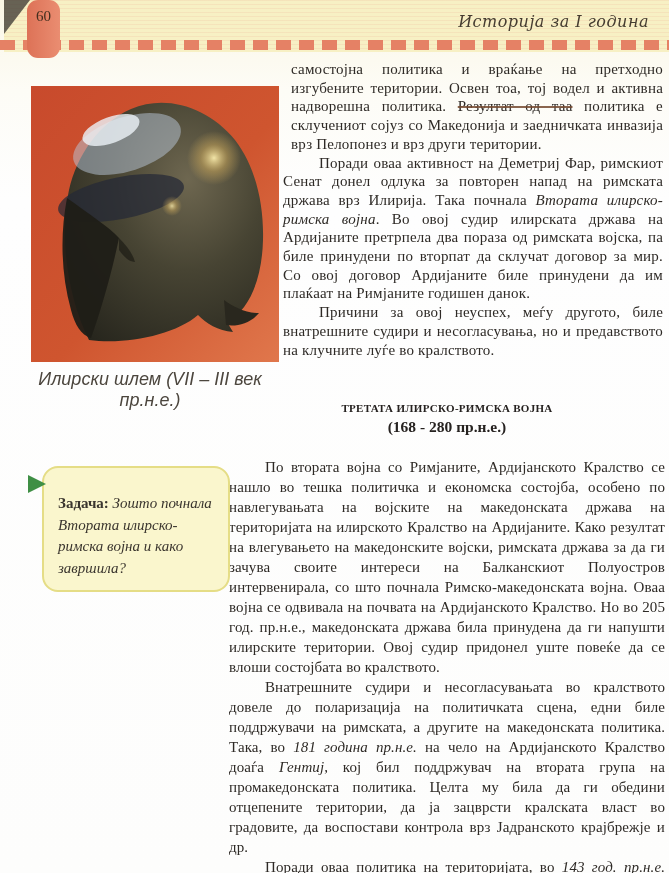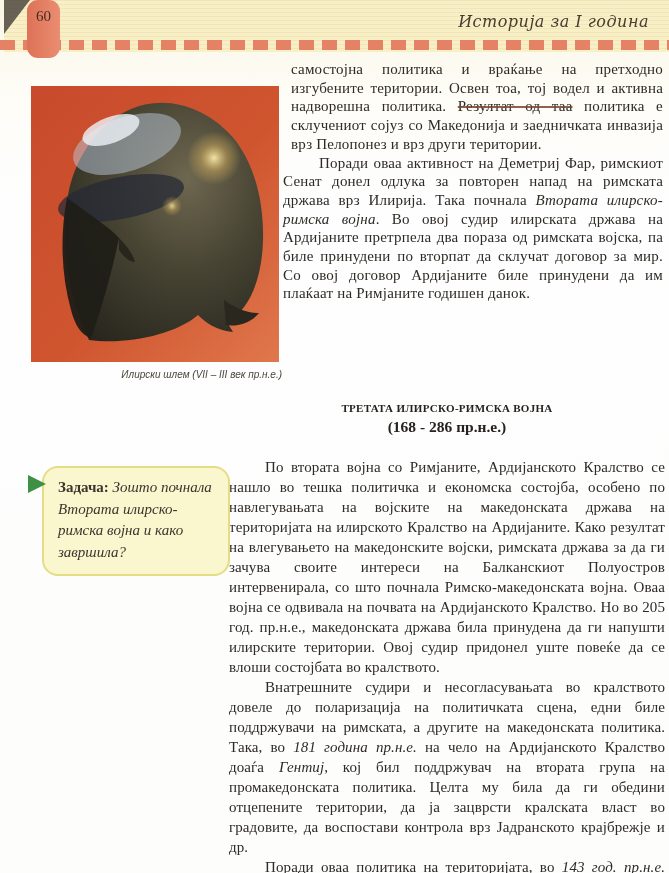--- a/index.html
+++ b/index.html
@@ -32,22 +32,22 @@
   .page-tab span{display:inline-block;padding-top:8px;font-size:15px;color:#432e1e;}
   .header-title{
     position:absolute;right:24px;top:12px;z-index:2;
     font-family:"DejaVu Serif",serif;font-style:italic;font-size:16px;color:#463c31;
     letter-spacing:.5px;
   }
   
   .photo{position:absolute;left:31px;top:86px;width:248px;height:276px;margin:0;}
   .photo svg{display:block;}
   .caption{
-    position:absolute;left:18px;top:369px;width:264px;text-align:right;
-    font-family:"Liberation Sans",sans-serif;font-style:italic;font-size:10px;color:#4c463e;
+    position:absolute;left:18px;top:369px;width:264px;text-align:center;
+    font-family:"Liberation Sans",sans-serif;font-style:italic;font-size:18px;color:#4c463e;
   }
   
   .right-col{
     position:absolute;left:283px;top:60px;width:380px;
     font-size:15px;line-height:18.7px;text-align:justify;letter-spacing:.2px;
   }
   .right-col p{margin:0;text-indent:36px;}
   .right-col p:first-child{text-indent:0;margin-left:8px;}
   .section-heading{
     position:absolute;left:228px;top:402px;width:438px;text-align:center;
@@ -57,21 +57,21 @@
   .h-sub{font-size:15.5px;margin-top:4px;}
   .main-text{
     position:absolute;left:229px;top:457px;width:436px;
     font-size:15px;line-height:20px;text-align:justify;letter-spacing:.1px;
   }
   .main-text p{margin:0;text-indent:36px;}
   
   .task-box{
     position:absolute;left:42px;top:466px;width:158px;
     background:#faf6cd;border:2px solid #e5dd86;border-radius:16px;
-    padding:9px 12px 11px 14px;font-size:15px;line-height:21.5px;color:#3a352e;
+    padding:25px 12px 11px 14px;font-size:15px;line-height:21.5px;color:#3a352e;
     text-align:left;
   }
   .task-arrow{
     position:absolute;left:-16px;top:7px;width:0;height:0;
     border-top:9px solid transparent;border-bottom:9px solid transparent;
     border-left:18px solid #3f8f45;
   }
   .task-label{font-weight:bold;font-style:normal;}
   .task-question{font-style:italic;}
   
@@ -132,25 +132,26 @@
 
       <circle cx="183" cy="72" r="27" fill="url(#glint)"></circle>
       <circle cx="141" cy="120" r="10" fill="url(#glint)" opacity="0.85"></circle>
     </svg>
   </figure>
   <div class="caption">Илирски шлем (VII – III век пр.н.е.)</div>
 
   <div class="right-col">
       <p><span>самостојна политика и враќање на претходно изгубените територии. Освен тоа, тој водел и активна надворешна политика. </span><span class="strike">Резултат од таа</span><span> политика е склучениот сојуз со Македонија и заедничката инвазија врз Пелопонез и врз други територии.</span></p>
       <p><span>Поради оваа активност на Деметриј Фар, римскиот Сенат донел одлука за повторен напад на римската држава врз Илирија. Така почнала </span><span class="it">Втората илирско-римска војна</span><span>. Во овој судир илирската држава на Ардијаните претрпела два пораза од римската војска, па биле принудени по вторпат да склучат договор за мир. Со овој договор Ардијаните биле принудени да им плаќаат на Римјаните годишен данок.</span></p>
+      <p><span>Причини за овој неуспех, меѓу другото, биле внатрешните судири и несогласувања, но и предавството на клучните луѓе во кралството.</span></p>
     </div>
 
   <div class="section-heading">
     <div class="h-title">ТРЕТАТА ИЛИРСКО-РИМСКА ВОЈНА</div>
-    <div class="h-sub">(168 - 286 пр.н.е.)</div>
+    <div class="h-sub">(168 - 280 пр.н.е.)</div>
   </div>
 
   <div class="main-text">
       <p><span>По втората војна со Римјаните, Ардијанското Кралство се нашло во тешка политичка и економска состојба, особено по навлегувањата на војските на македонската држава на територијата на илирското Кралство на Ардијаните. Како резултат на влегувањето на македонските војски, римската држава за да ги зачува своите интереси на Балканскиот Полуостров интервенирала, со што почнала Римско-македонската војна. Оваа војна се одвивала на почвата на Ардијанското Кралство. Но во 205 год. пр.н.е., македонската држава била принудена да ги напушти илирските територии. Овој судир придонел уште повеќе да се влоши состојбата во кралството.</span></p>
       <p><span>Внатрешните судири и несогласувањата во кралството довеле до поларизација на политичката сцена, едни биле поддржувачи на римската, а другите на македонската политика. Така, во </span><span class="it">181 година пр.н.е.</span><span> на чело на Ардијанското Кралство доаѓа </span><span class="it">Гентиј</span><span>, кој бил поддржувач на втората група на промакедонската политика. Целта му била да ги обедини отцепените територии, да ја зацврсти кралската власт во градовите, да воспостави контрола врз Јадранското крајбрежје и др.</span></p>
       <p><span>Поради оваа политика на територијата, во </span><span class="it">143 год. пр.н.е.</span><span> римските војски се истовариле на илирските резултат, со што</span></p>
     </div>
 
   <div class="task-box">
     <span class="task-arrow"></span>

